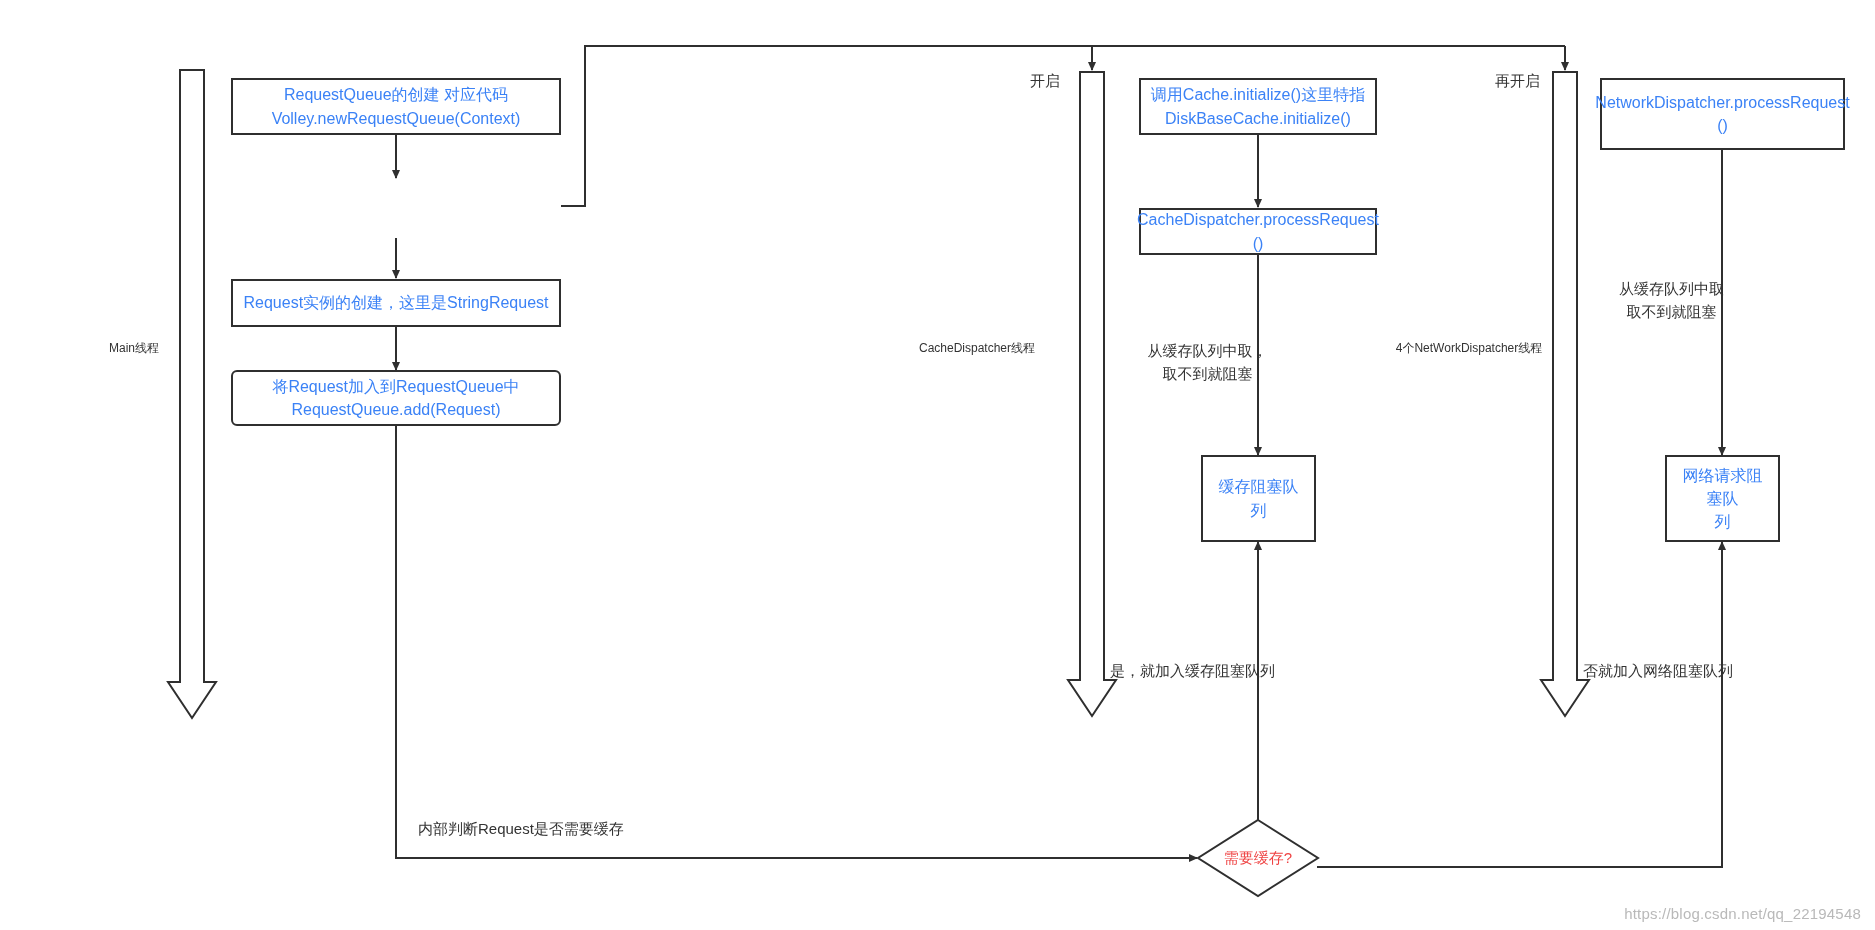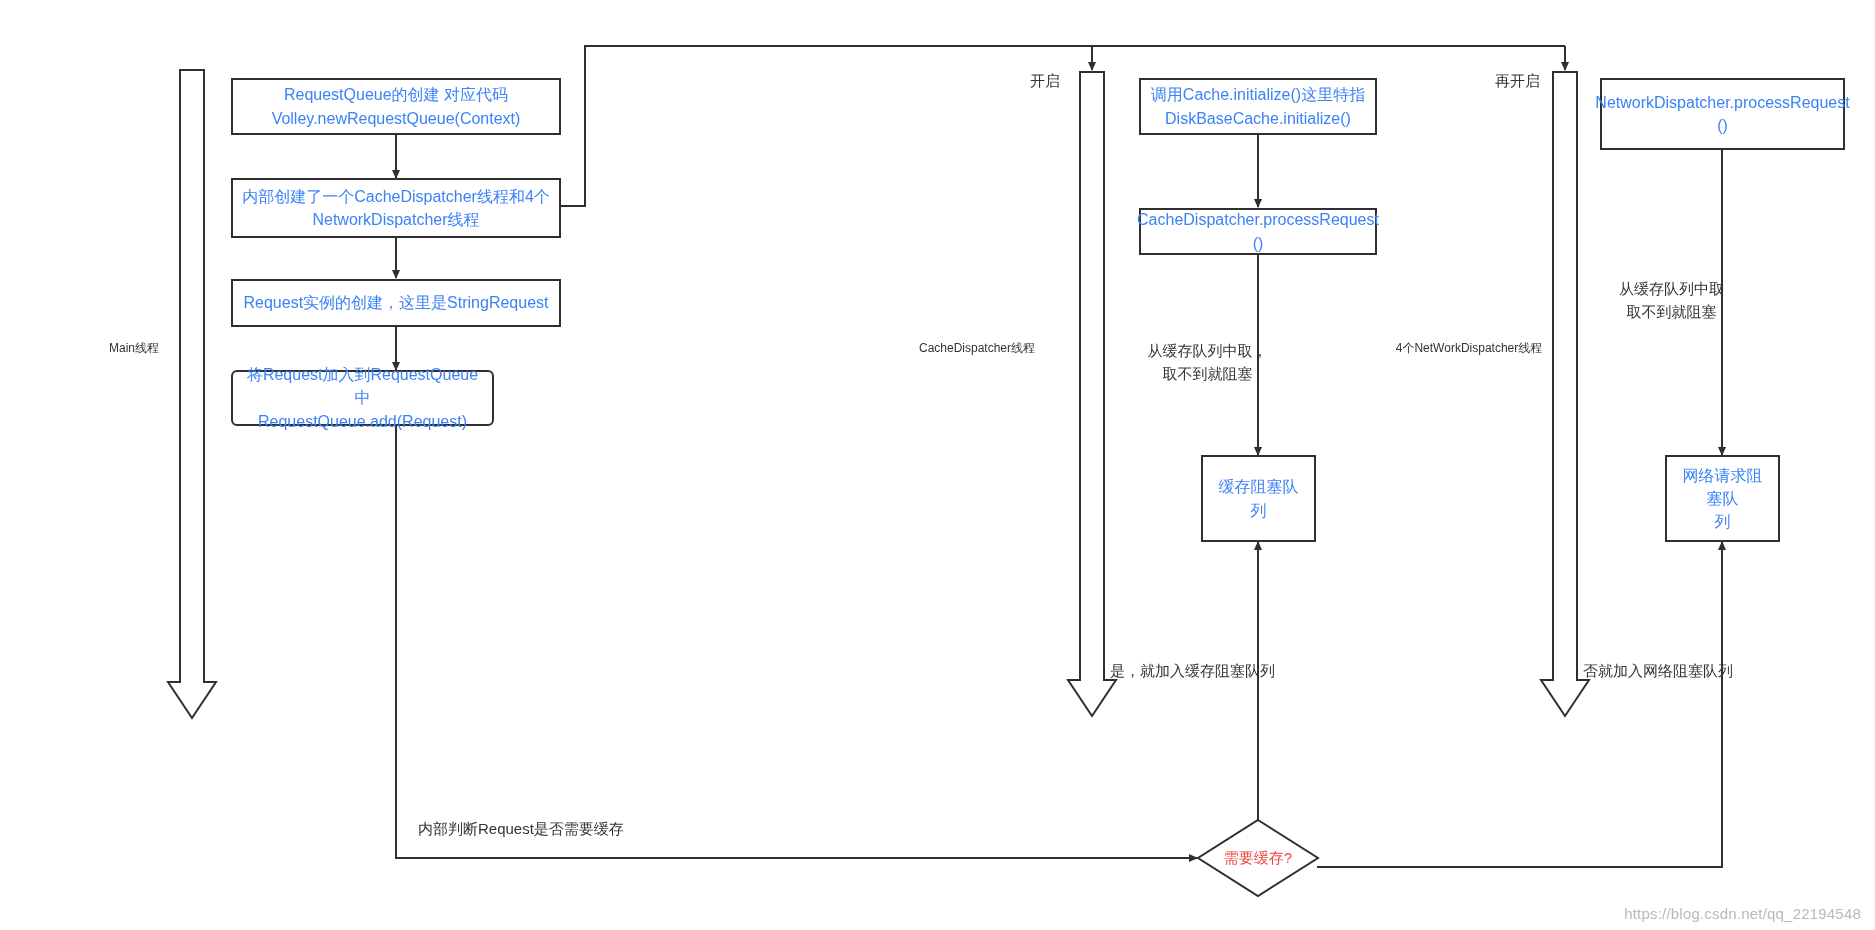--- a/index.html
+++ b/index.html
@@ -142,26 +142,24 @@
 
   <div class="lane-label" style="left:74px; top:340px; width:120px;">Main线程</div>
 
   <div class="lane-label" style="left:892px; top:340px; width:170px;">CacheDispatcher线程</div>
 
   <div class="lane-label" style="left:1354px; top:340px; width:230px;">4个NetWorkDispatcher线程</div>
 
   <div class="node" style="left:231px; top:78px; width:330px; height:57px;">RequestQueue的创建 对应代码
 Volley.newRequestQueue(Context)</div>
 
-  <div class="node" style="left:231px; top:178px; width:330px; height:60px;">内部创建了一个CacheDispatcher线程和4个
-NetworkDispatcher线程</div>
 
   <div class="node" style="left:231px; top:279px; width:330px; height:48px;">Request实例的创建，这里是StringRequest</div>
 
-  <div class="node rounded" style="left:231px; top:370px; width:263px; height:56px;">将Request加入到RequestQueue中
+  <div class="node rounded" style="left:231px; top:370px; width:330px; height:56px;">将Request加入到RequestQueue中
 RequestQueue.add(Request)</div>
 
   <div class="node" style="left:1139px; top:78px; width:238px; height:57px;">调用Cache.initialize()这里特指
 DiskBaseCache.initialize()</div>
 
   <div class="node" style="left:1139px; top:208px; width:238px; height:47px;">CacheDispatcher.processRequest
 ()</div>
 
   <div class="node" style="left:1201px; top:455px; width:115px; height:87px;">缓存阻塞队列</div>
 

